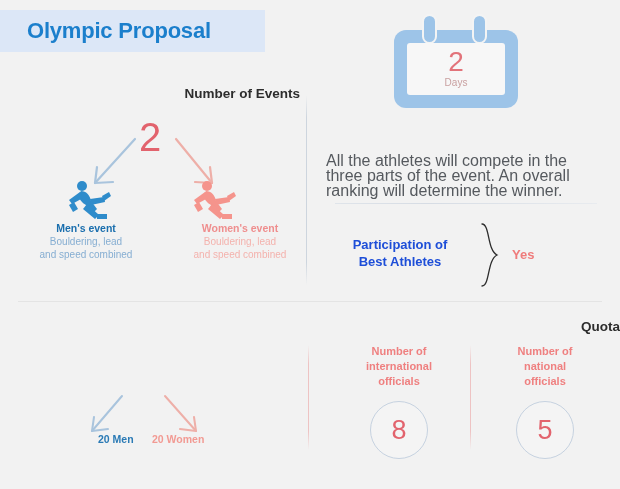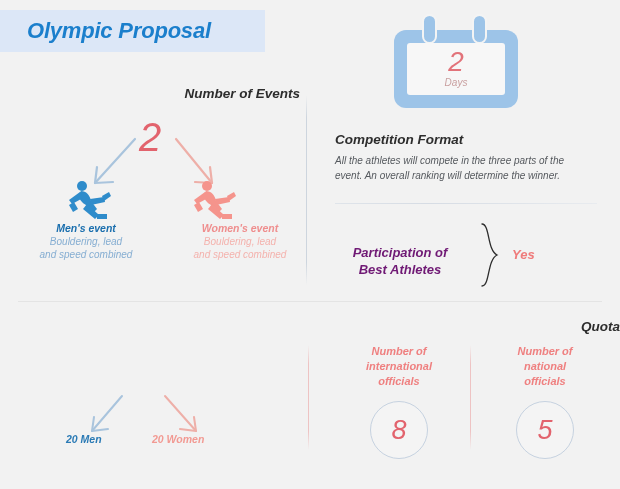--- a/index.html
+++ b/index.html
@@ -4,21 +4,21 @@
 <style>
   html,body{margin:0;padding:0;}
   body{
     width:620px;height:489px;
     background:#f2f2f2;
     font-family:"Liberation Sans", sans-serif;
     overflow:hidden;
     position:relative;
     -webkit-font-smoothing:antialiased;
   }
-  .stage{position:absolute;inset:0;width:620px;height:481px;font-style:italic;}
+  .stage{position:absolute;inset:0;width:620px;height:481px;}
 
   
   .title-banner{
     position:absolute;left:0;top:10px;width:265px;height:42px;
     background:#dce7f7;
     display:flex;align-items:center;
   }
   .title-text{
     margin-left:27px;
     color:#1b7fcc;
@@ -95,45 +95,45 @@
     display:flex;flex-direction:column;align-items:center;justify-content:center;
   }
   .cal-num{color:#e2737a;font-size:28px;line-height:26px;font-weight:400;}
   .cal-days{color:#c9a0a0;font-size:10px;line-height:13px;margin-top:1px;}
 
   
   #format-title{
     position:absolute;left:335px;top:132px;font-size:13.5px;font-weight:bold;color:#2d2d2d;
   }
   #format-body{
-    position:absolute;left:335px;top:153px;width:258px;
-    font-size:10px;line-height:15px;color:#55595e;
+    position:absolute;left:326px;top:153px;width:258px;
+    font-size:16px;line-height:15px;color:#55595e;
   }
 
   
   #part-title{
-    position:absolute;left:330px;top:244px;width:140px;text-align:center;
-    font-size:13px;font-weight:bold;line-height:17px;color:#701a75;
+    position:absolute;left:330px;top:236px;width:140px;text-align:center;
+    font-size:13px;font-weight:bold;line-height:17px;color:#1d4ed8;
   }
   #brace{position:absolute;left:478px;top:222px;}
   #part-value{
     position:absolute;left:512px;top:247px;font-size:13px;font-weight:bold;color:#ef7b7b;
   }
 
   
   #athletes-label{
     position:absolute;left:44px;top:345px;width:210px;text-align:center;
     font-size:11px;font-weight:bold;color:#ef8080;
   }
   #athletes-number{
     position:absolute;left:99px;top:367px;width:100px;text-align:center;
     font-size:44px;line-height:46px;color:#e2636d;font-weight:400;
   }
   .q-sub{position:absolute;font-size:10.5px;font-weight:bold;}
-  #men-count{left:66px;top:433px;color:#2a7ab5;}
+  #men-count{left:98px;top:433px;color:#2a7ab5;}
   #women-count{left:152px;top:433px;color:#f29a93;}
 
   
   .q-col{position:absolute;width:150px;text-align:center;}
   #col-intl{left:324px;top:344px;}
   #col-natl{left:470px;top:344px;}
   .q-col-title{
     font-size:11px;font-weight:bold;line-height:15px;color:#ef8080;
   }
   .q-circle{
@@ -216,21 +216,20 @@
   <div class="calendar">
     <div class="cal-body"></div>
     <div class="cal-ring left"></div>
     <div class="cal-ring right"></div>
     <div class="cal-inner">
       <div class="cal-num">2</div>
       <div class="cal-days">Days</div>
     </div>
   </div>
 
-  <div id="format-title">Competition Format</div>
   <div id="format-body">All the athletes will compete in the three parts of the event. An overall ranking will determine the winner.</div>
 
   <div id="part-title">
     <div>Participation of</div>
     <div>Best Athletes</div>
   </div>
 
   <svg id="brace" width="26" height="66" viewBox="0 0 26 66">
     <path d="M4 2 C12 2 9 28 19 33 C9 38 12 64 4 64" stroke="#2d2d2d" stroke-width="1.3" fill="none" stroke-linecap="round"></path>
   </svg>

